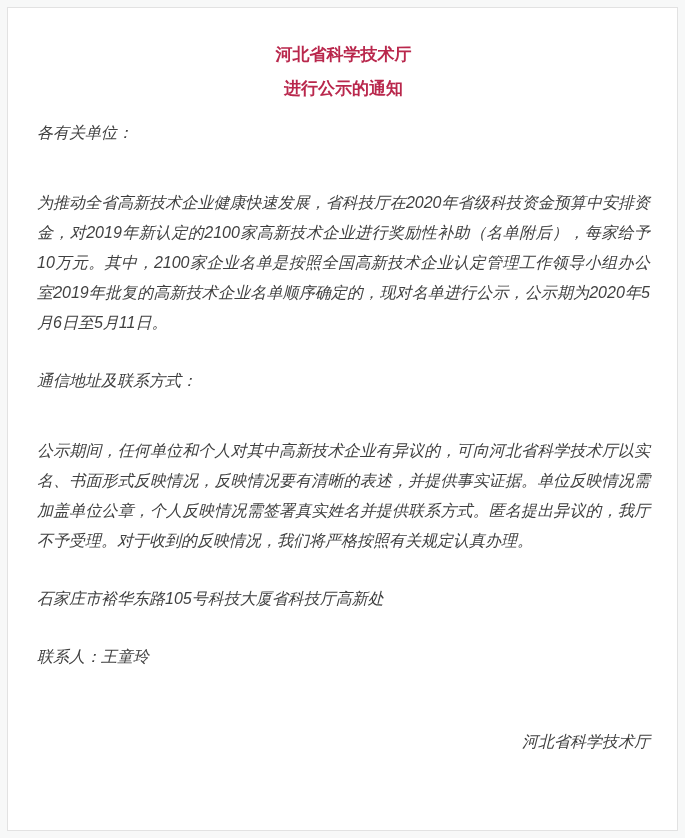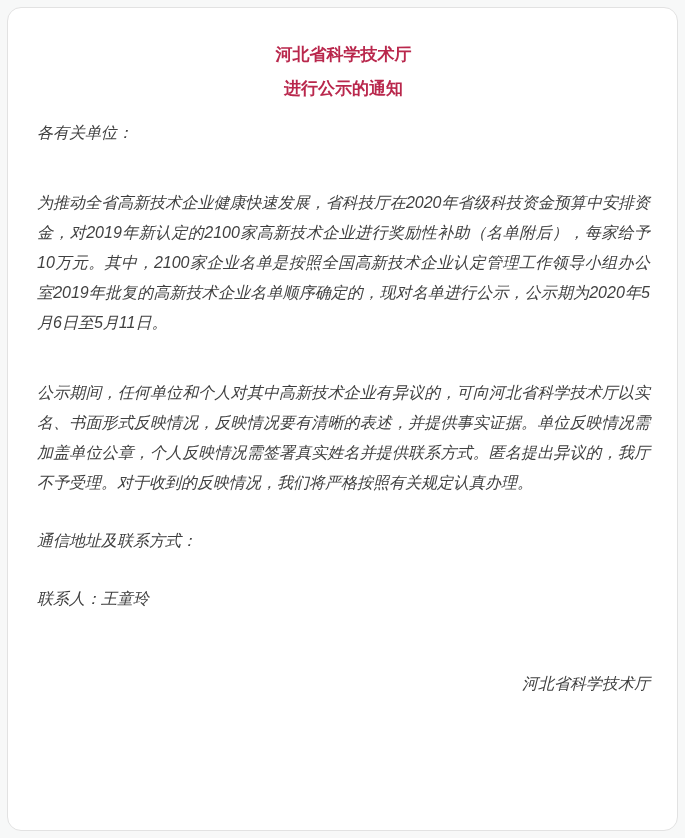--- a/index.html
+++ b/index.html
@@ -11,21 +11,21 @@
   .page-wrap {
     width: 685px;
     height: 838px;
     padding: 7px;
   }
   .notice-card {
     width: 100%;
     height: 824px;
     background: #ffffff;
     border: 1px solid #e2e2e2;
-    border-radius: 14px;
+    border-radius: 0;
     padding: 30px 27px 30px 29px;
     overflow: hidden;
   }
   .title-block {
     text-align: center;
     margin-bottom: 12px;
   }
   .title-line {
     color: #b9274c;
     font-weight: bold;
@@ -61,24 +61,25 @@
 
     <div class="title-block">
       <div class="title-line">河北省科学技术厅</div>
       <div class="title-line">进行公示的通知</div>
     </div>
 
     <p class="body-text salutation">各有关单位：</p>
 
     <p class="body-text para">为推动全省高新技术企业健康快速发展，省科技厅在2020年省级科技资金预算中安排资金，对2019年新认定的2100家高新技术企业进行奖励性补助（名单附后），每家给予10万元。其中，2100家企业名单是按照全国高新技术企业认定管理工作领导小组办公室2019年批复的高新技术企业名单顺序确定的，现对名单进行公示，公示期为2020年5月6日至5月11日。</p>
 
+    <p class="body-text contact-line">通信地址及联系方式：</p>
+
     <p class="body-text para">公示期间，任何单位和个人对其中高新技术企业有异议的，可向河北省科学技术厅以实名、书面形式反映情况，反映情况要有清晰的表述，并提供事实证据。单位反映情况需加盖单位公章，个人反映情况需签署真实姓名并提供联系方式。匿名提出异议的，我厅不予受理。对于收到的反映情况，我们将严格按照有关规定认真办理。</p>
 
-    <p class="body-text contact-line">通信地址及联系方式：</p>
-
+    <p class="body-text contact-line">石家庄市裕华东路105号科技大厦省科技厅高新处</p>
 
     <p class="body-text contact-line">联系人：王童玲</p>
 
 
     <p class="body-text signature">河北省科学技术厅</p>
 
   </div>
 </div>
 
 </body></html>

